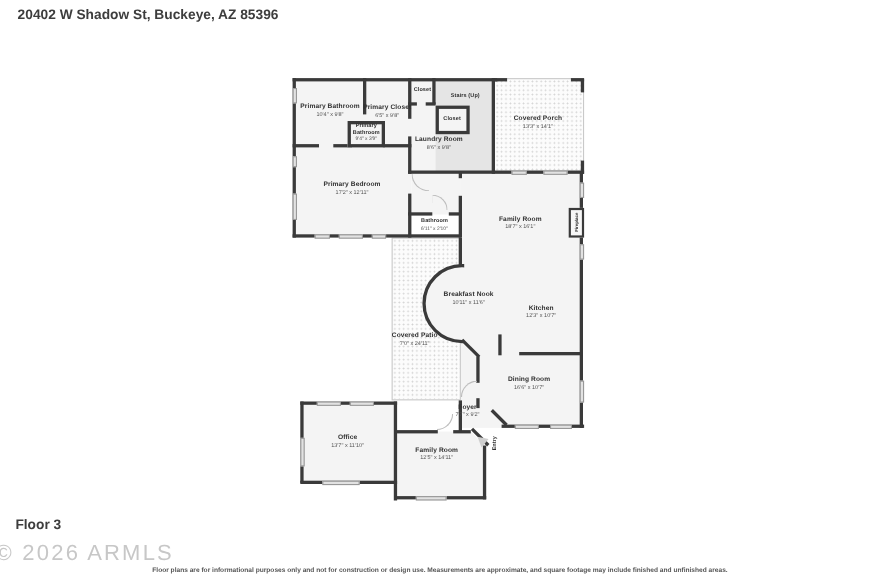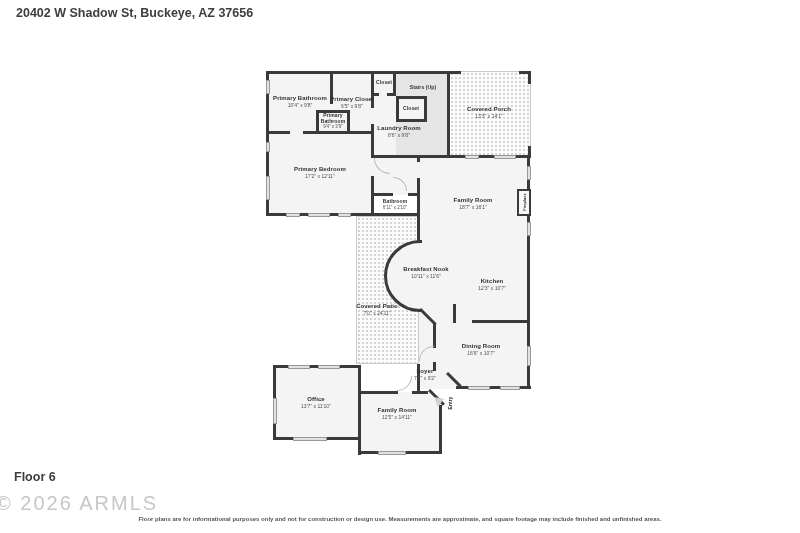--- a/index.html
+++ b/index.html
@@ -32,21 +32,21 @@
         font-size:4.5px;font-weight:700;color:#303030;white-space:nowrap;}
   .tri{position:absolute;width:0;height:0;border-right:9px solid #cfcfcf;
        border-top:5px solid transparent;border-bottom:5px solid transparent;transform:rotate(40deg);}
   .diag{transform-origin:top left;transform:rotate(-45deg);}
 </style>
 </head>
 <body>
 
 <div class="page">
 
-  <div class="hdr">20402 W Shadow St, Buckeye, AZ 37656</div>
+  <div class="hdr">20402 W Shadow St, Buckeye, AZ 85396</div>
 
   <div class="fill" style="left:268px;top:72px;width:183px;height:85px;"></div>
   <div class="gfill" style="left:396px;top:74px;width:53px;height:82px;"></div>
   <div class="dots" style="left:449px;top:71px;width:82px;height:87px;"></div>
   <div class="fill" style="left:268px;top:133px;width:106px;height:82px;"></div>
   <div class="fill" style="left:374px;top:158px;width:45px;height:37px;"></div>
   <div class="fill" style="left:419px;top:158px;width:111px;height:231px;"></div>
   <div class="dots" style="left:356px;top:216px;width:63px;height:148px;"></div>
   <div class="nook"></div>
   <div class="fill" style="left:275px;top:366px;width:85px;height:72px;"></div>
@@ -193,17 +193,17 @@
   <div class="vert" style="position:absolute;left:450px;top:403px;font-size:5px;">Entry</div>
   <div class="lbl" style="left:316px;top:402px;">
     <div class="rname">Office</div>
     <div class="rdims">13'7" x 11'10"</div>
   </div>
   <div class="lbl" style="left:397px;top:413px;">
     <div class="rname">Family Room</div>
     <div class="rdims">12'5" x 14'11"</div>
   </div>
 
-  <div class="floorlbl">Floor 6</div>
+  <div class="floorlbl">Floor 3</div>
   <div class="wm">© 2026 ARMLS</div>
   <div class="disc">Floor plans are for informational purposes only and not for construction or design use. Measurements are approximate, and square footage may include finished and unfinished areas.</div>
 
 </div>
 
 </body></html>

